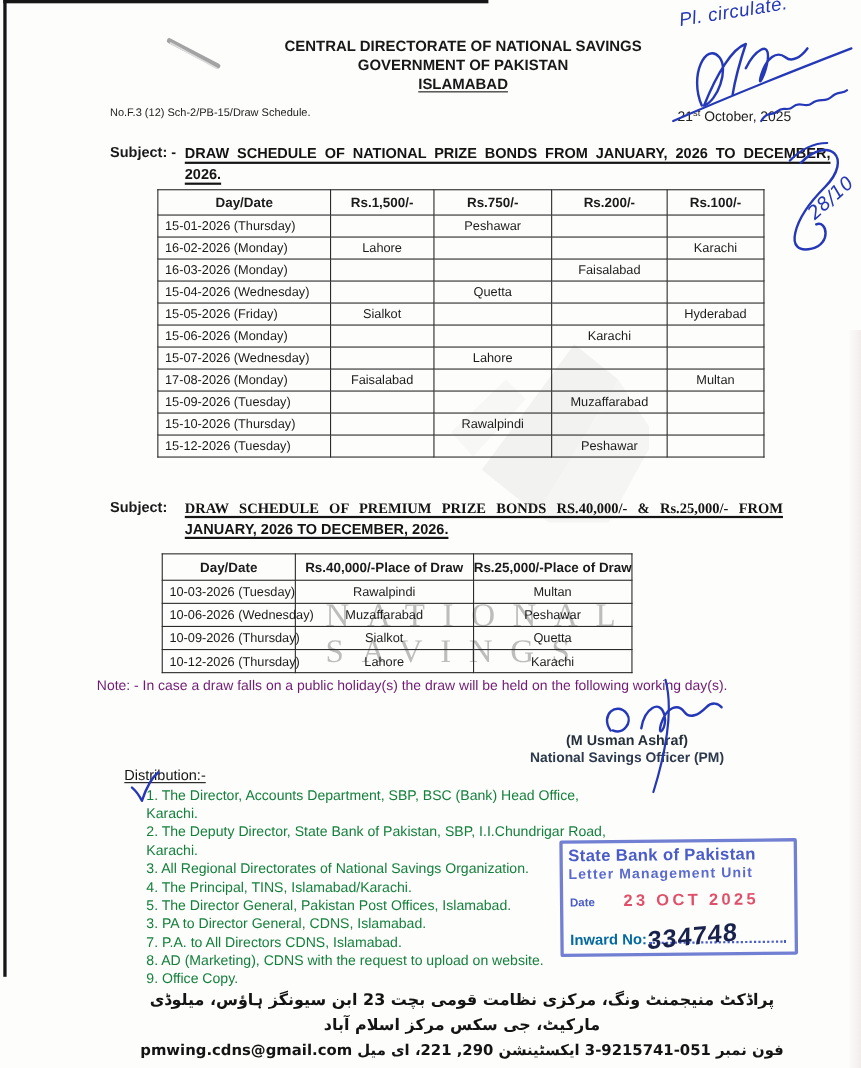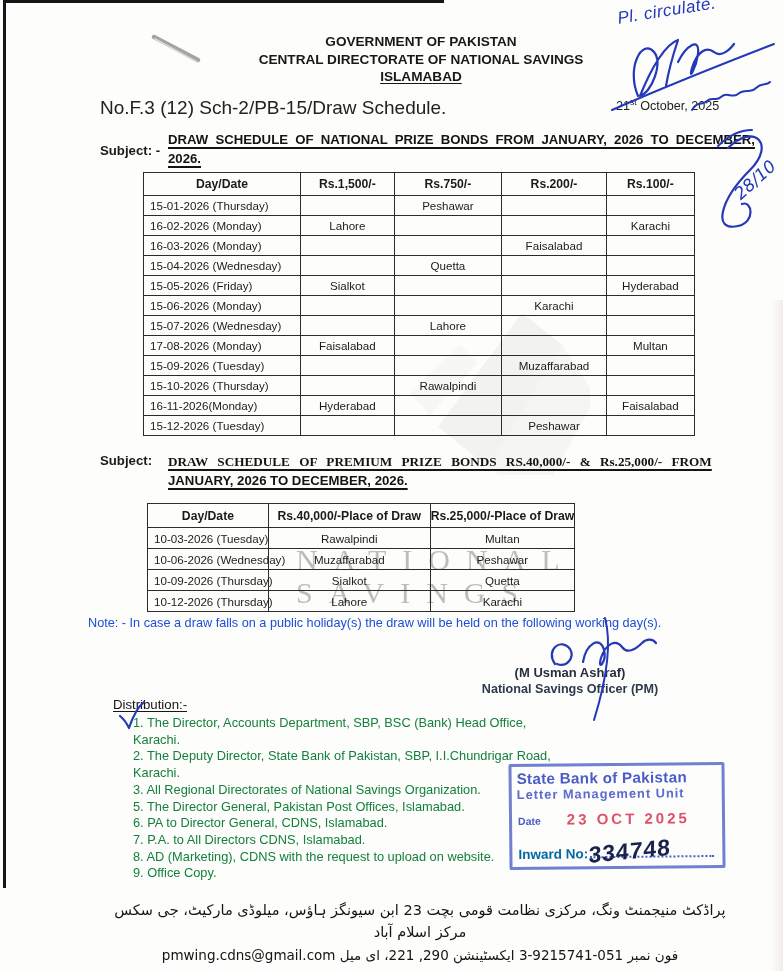--- a/index.html
+++ b/index.html
@@ -11,46 +11,46 @@
   .abs{position:absolute;}
   
   .edge-left{left:3px;top:0;width:3px;height:888px;background:#161616;}
   .edge-top{left:3px;top:0;width:441px;height:3px;background:#161616;}
   .scan-shade{right:0;top:300px;width:12px;height:671px;
     background:linear-gradient(to left,rgba(190,160,160,.18),rgba(190,160,160,0));}
   
   .header{top:33px;left:60px;width:722px;text-align:center;
     font-weight:bold;font-size:13.6px;line-height:17.5px;color:#181818;}
   .header .city{text-decoration:underline;text-underline-offset:2px;}
-  .ref-line{top:97px;left:100px;font-size:19px;color:#222;}
+  .ref-line{top:97px;left:100px;font-size:10px;color:#222;}
   .date-line{top:97px;left:616px;font-size:12.6px;color:#222;}
   .date-line sup{font-size:8.5px;}
   
   .subject-label{font-weight:bold;font-size:13.2px;color:#1a1a1a;}
   .subject-lines{font-weight:bold;font-size:13.2px;line-height:18.5px;
     text-decoration:underline;text-decoration-thickness:1.6px;text-underline-offset:3px;color:#141414;}
-  .subject1-label{top:143px;left:100px;}
+  .subject1-label{top:131px;left:100px;}
   .subject1-text{top:131px;left:168px;width:600px;}
   .subject1-text div:first-child{word-spacing:3.5px;}
   .subject2-label{top:453px;left:100px;}
   .subject2-text{top:453px;left:168px;width:600px;}
   .subject2-text div:first-child{word-spacing:6px;font-family:Liberation Serif, serif;}
   
   table{border-collapse:collapse;table-layout:fixed;background:transparent;position:relative;z-index:2;}
   .t1{top:172px;left:143px;width:552px;}
   .t2{top:503px;left:147px;width:428px;}
   th,td{border:1.4px solid #2b2b2b;font-size:11.6px;white-space:nowrap;
     overflow:visible;padding:0;color:#1b1b1b;}
   th{font-weight:bold;font-size:12.2px;text-align:center;height:22px;}
   td{height:19px;text-align:center;}
   td.datecol{text-align:left;padding-left:6px;}
   .t2 th{height:23px;}
   .t2 td{height:20px;margin-top:41px;}
   
-  .note{top:616px;left:88px;width:680px;font-size:12.7px;color:#1d4ed8;}
+  .note{top:616px;left:88px;width:680px;font-size:12.7px;color:#701a75;}
   
   .sig-block{top:665px;left:455px;width:230px;text-align:center;
     font-weight:bold;font-size:13px;line-height:16px;color:#26303c;}
   .sig-block .sig-title{font-size:12.6px;color:#2d3a4d;}
   
   .dist-heading{top:697px;left:113px;font-size:13.2px;text-decoration:underline;
     text-underline-offset:2px;color:#161616;}
   .dist-list{top:715px;left:133px;width:420px;font-size:12.8px;line-height:16.7px;color:#15803d;}
   
   .stamp{top:763px;left:509px;width:210px;height:100px;
@@ -61,21 +61,21 @@
   .stamp-date-row{display:flex;margin:9px 0 0 6px;align-items:baseline;}
   .stamp-date-label{font-weight:bold;font-size:10.5px;color:#4a5cc8;}
   .stamp-date-value{margin-left:26px;font-weight:bold;font-size:15px;color:#e0506a;letter-spacing:3px;}
   .stamp-inward-row{position:absolute;left:6px;right:8px;bottom:5px;display:flex;align-items:baseline;}
   .stamp-inward-label{font-weight:bold;font-size:13.5px;color:#0369a1;white-space:nowrap;}
   .stamp-dots{flex:1;border-bottom:2.2px dotted #4a5cc8;margin:0 0 3px 2px;}
   .stamp-inward-value{position:absolute;left:76px;bottom:1px;font-size:23px;font-weight:bold;
     color:#18224d;transform:rotate(-5deg) skewX(-7deg);letter-spacing:1px;}
   
   .footer{top:899px;left:110px;width:620px;text-align:center;direction:rtl;
-    font-family:"DejaVu Sans",sans-serif;font-weight:normal;color:#141414;}
+    font-family:"DejaVu Sans",sans-serif;font-weight:bold;color:#141414;}
   .footer .f1{font-size:14.5px;line-height:22px;}
   .footer .f2{font-size:13.5px;line-height:24px;}
   
   .circulate{top:1px;left:617px;font-size:17px;font-style:italic;color:#2438b8;
     transform:rotate(-9deg);letter-spacing:.5px;white-space:nowrap;font-weight:500;z-index:4;}
   .ink{stroke:#2438b8;fill:none;stroke-linecap:round;stroke-linejoin:round;}
   .hand-num{font-family:"DejaVu Sans",sans-serif;font-style:italic;fill:#2438b8;}
   
   .wm-text{top:543px;left:296px;z-index:1;font-family:"Liberation Serif",serif;
     color:#8a8a8a;opacity:.55;font-size:30px;letter-spacing:16px;line-height:33px;white-space:nowrap;}
@@ -94,22 +94,22 @@
     <line x1="7" y1="7" x2="49" y2="30" stroke="#dcdcdc" stroke-width="1.6" stroke-linecap="round"></line>
   </svg>
 
   <svg class="abs" style="left:400px;top:275px;z-index:0" width="190" height="200">
     <polygon points="38,152 122,38 162,70 88,192" fill="#6a6a6a" opacity="0.07"></polygon>
     <polygon points="88,192 162,70 196,122 138,228" fill="#6a6a6a" opacity="0.05"></polygon>
     <polygon points="10,118 60,70 78,88 30,140" fill="#6a6a6a" opacity="0.045"></polygon>
   </svg>
 
   <div class="abs header">
+    <div>CENTRAL DIRECTORATE OF NATIONAL SAVINGS</div>
     <div>GOVERNMENT OF PAKISTAN</div>
-    <div>CENTRAL DIRECTORATE OF NATIONAL SAVINGS</div>
     <div class="city">ISLAMABAD</div>
   </div>
 
   <div class="abs ref-line">No.F.3 (12) Sch-2/PB-15/Draw Schedule.</div>
   <div class="abs date-line"><span>21</span><sup>st</sup><span> October, 2025</span></div>
 
   <div class="abs subject-label subject1-label">Subject: -</div>
   <div class="abs subject-lines subject1-text">
       <div>DRAW SCHEDULE  OF NATIONAL PRIZE BONDS FROM JANUARY, 2026 TO DECEMBER,</div>
       <div>2026.</div>
@@ -197,27 +197,20 @@
           <td></td>
         </tr>
         <tr>
           <td class="datecol">15-10-2026 (Thursday)</td>
           <td></td>
           <td>Rawalpindi</td>
           <td></td>
           <td></td>
         </tr>
         <tr>
-          <td class="datecol">16-11-2026(Monday)</td>
-          <td>Hyderabad</td>
-          <td></td>
-          <td></td>
-          <td>Faisalabad</td>
-        </tr>
-        <tr>
           <td class="datecol">15-12-2026 (Tuesday)</td>
           <td></td>
           <td></td>
           <td>Peshawar</td>
           <td></td>
         </tr>
       </tbody>
     </table>
 
   <div class="abs subject-label subject2-label">Subject:</div>
@@ -279,22 +272,23 @@
     <path class="ink" stroke-width="2.2" d="M30,52 c-10,-14 6,-27 15,-15 c5,8 -3,19 -13,15" stroke="#2438b8"></path>
     <path class="ink" stroke-width="2.2" d="M58,50 c3,-18 17,-27 21,-12 c3,12 -7,22 -3,8 c5,-15 15,-19 21,-11 c5,7 13,3 20,-4 c5,-5 11,-4 14,0" stroke="#2438b8"></path>
     <path class="ink" stroke-width="2" d="M80,6 c7,26 2,60 -11,102" stroke="#2438b8"></path>
   </svg>
 
   <div class="abs dist-heading">Distribution:-</div>
   <div class="abs dist-list">
       <div>1. The Director, Accounts Department, SBP, BSC (Bank) Head Office, Karachi.</div>
       <div>2. The Deputy Director, State Bank of Pakistan, SBP, I.I.Chundrigar Road, Karachi.</div>
       <div>3. All Regional Directorates of National Savings Organization.</div>
+      <div>4. The Principal, TINS, Islamabad/Karachi.</div>
       <div>5. The Director General, Pakistan Post Offices, Islamabad.</div>
-      <div>6. PA to Director General, CDNS, Islamabad.</div>
+      <div>3. PA to Director General, CDNS, Islamabad.</div>
       <div>7. P.A. to All Directors CDNS, Islamabad.</div>
       <div>8. AD (Marketing), CDNS with the request to upload on website.</div>
       <div>9. Office Copy.</div>
     </div>
 
   <svg class="abs" style="left:116px;top:700px;z-index:4" width="30" height="32">
     <path class="ink" stroke-width="2.2" d="M4,16 c5,4 7,8 9,12 c4,-12 10,-22 15,-26" stroke="#2438b8"></path>
   </svg>
 
   <div class="abs stamp">

